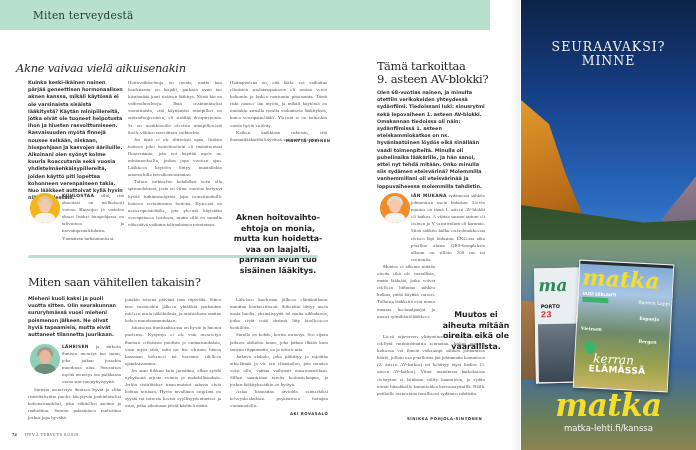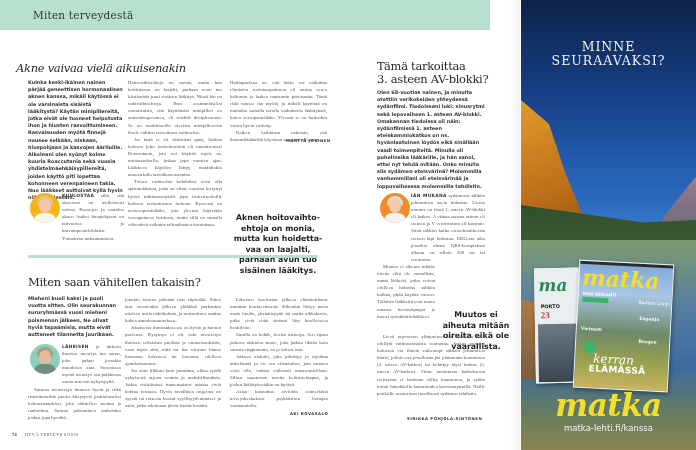--- a/index.html
+++ b/index.html
@@ -48,21 +48,21 @@
     background: linear-gradient(to bottom, #7d9b70 0%, #5a7fa0 30%, #3c6aa0 60%, #6a7e5a 85%, #8a8450 100%); }
   .ad .reflect { position: absolute; left: 0; top: 300px; width: 50px; height: 80px;
     background: linear-gradient(to bottom, #c27a30, #8a5a28); clip-path: polygon(0 0, 100% 10%, 40% 100%, 0 100%); opacity: 0.8; }
   .ad-headline { position: absolute; left: 0; top: 40px; width: 175px; text-align: center;
     font-family: "DejaVu Serif", serif; color: #f3f1ec; font-size: 12.5px; line-height: 14px; letter-spacing: 1px; }
 
   .mag { position: absolute; border: 1px solid #eee; box-shadow: 1px 2px 4px rgba(0,0,0,0.4); overflow: hidden; }
   .mag-back { left: 14px; top: 268px; width: 46px; height: 115px; background: #e9eef0; transform: rotate(-1deg); }
   .mag-back .logo { position: absolute; left: 3px; top: 6px; font-family: "DejaVu Serif", serif; font-style: italic; font-weight: bold; font-size: 17px; color: #2d8a56; }
   .mag-back .porto { position: absolute; left: 5px; top: 34px; font-family: "DejaVu Sans", sans-serif; font-weight: bold; font-size: 5px; color: #222; }
-  .mag-back .n23 { position: absolute; left: 5px; top: 41px; font-family: Liberation Serif, serif; font-weight: bold; font-size: 9px; color: #c33; }
+  .mag-back .n23 { position: absolute; left: 5px; top: 41px; font-family: Liberation Mono, monospace; font-weight: bold; font-size: 9px; color: #c33; }
   .mag-back .img { position: absolute; left: 2px; top: 55px; width: 42px; height: 58px; background: linear-gradient(#6c7a86, #3a4550); }
 
   .mag-front { left: 55px; top: 262px; width: 95px; height: 128px; transform: rotate(3deg);
     background: linear-gradient(to bottom, #7fa8d6 0%, #a9c6e4 25%, #6e8a6a 55%, #9aa24c 80%, #c9b462 100%); }
   .mag-front .top { position: absolute; left: 0; top: 0; width: 95px; height: 3px; background: #2c2c2c; }
   .mag-front .logo { position: absolute; left: 3px; top: 4px; font-family: "DejaVu Serif", serif; font-style: italic; font-weight: bold; font-size: 22px; color: #f3de2e; line-height: 24px; }
   .mag-front .sub { position: absolute; left: 4px; top: 30px; font-family: "DejaVu Sans", sans-serif; font-weight: bold; font-size: 4px; color: #fff; }
   .mag-front .greenbar { position: absolute; left: 4px; top: 36px; width: 26px; height: 5px; background: #3bb46b; }
   .mag-front .tag1 { position: absolute; left: 60px; top: 36px; font-family: "DejaVu Serif", serif; font-size: 4.5px; color: #fff; line-height: 5px; text-align: right; }
   .mag-front .tag2 { position: absolute; left: 62px; top: 52px; font-family: "DejaVu Serif", serif; font-size: 4.5px; color: #fff; font-weight: bold; }
@@ -138,21 +138,21 @@
   <div class="body" style="left:230px; top:296px; width:98px;">
     <p>Läheisen kuoleman jälkeen elämäntilanne muuttuu konkreettisesti. Siihenkin liittyy usein uusia huolia, yksinäisyyttä tai muita aihkakuvia, jotka eivät enää sinänsä liity kuolleeseen henkilöön.</p>
     <p>Surulla on kohde, koettu menetys. Sen sijaan jatkuva alakulon tunne, joka jatkuu ilkään kuin surusta riippumatta, on jo toinen asia.</p>
     <p>Jatkuva alakulo, joka pitkittyy ja rajoittaa arkielämää ja vie sen elämänilon, jota muuten voisi olla, vaittaa vaihvasti masennusriilaan. Silhen saantetaan tarvita keskusteluapua, ja joskus lääkitykseätkin on hyötyä.</p>
     <p>Asiaa kannattaa arvioida esimerkiksi terveyskeskuksen psykiatrisen hoitajan vastaanotolla.</p>
   </div>
   <div class="sig" style="left:290px; top:411px;">AKI ROVASALO</div>
 
   <div class="h1" style="left:377px; top:60px;">
     <div>Tämä tarkoittaa</div>
-    <div>3. asteen AV-blokki?</div>
+    <div>9. asteen AV-blokki?</div>
   </div>
 
   <div class="question" style="left:377px; top:89px; width:110px;">Olen 68-vuotias nainen, ja minulta otettiin verikokeiden yhteydessä sydänfilmi. Tiedoissani luki: sinusrytmi sekä lepovaiheen 1. asteen AV-blokki. Omakannan tiedoissa oli näin: sydänfilmissä 1. asteen eteiskammiokatkos on ns. hyvänlaatuinen löydös eikä sinällään vaadi toimenpiteitä. Minulla oli puhelinaika lääkärille, ja hän sanoi, ettei nyt tehdä mitään. Onko minulla siis sydämen eteisvärinä? Molemmilla vanhemmillani oli eteisvärinää ja loppuvaiheessa molemmilla tahdistin.</div>
 
   <div class="avatar" style="left:380px; top:193px; background:#f28c28;">
     <div class="shirt" style="background:#f4f4f4;"></div>
     <div class="hair" style="background:#e6dac4;"></div>
     <div class="face"></div>
   </div>
   <div class="body" style="left:377px; top:192px; width:108px;">
@@ -178,22 +178,22 @@
 <div class="page-shadow"></div>
 
 <div class="ad">
   <div class="mountain-l2"></div>
   <div class="mountain-r"></div>
   <div class="trees"></div>
   <div class="water"></div>
   <div class="reflect"></div>
 
   <div class="ad-headline">
+    <div>SEURAAVAKSI?</div>
     <div>MINNE</div>
-    <div>SEURAAVAKSI?</div>
   </div>
 
   <div class="mag mag-back">
     <div class="logo">ma</div>
     <div class="porto">PORTO</div>
     <div class="n23">23</div>
     <div class="img"></div>
   </div>
 
   <div class="mag mag-front">

